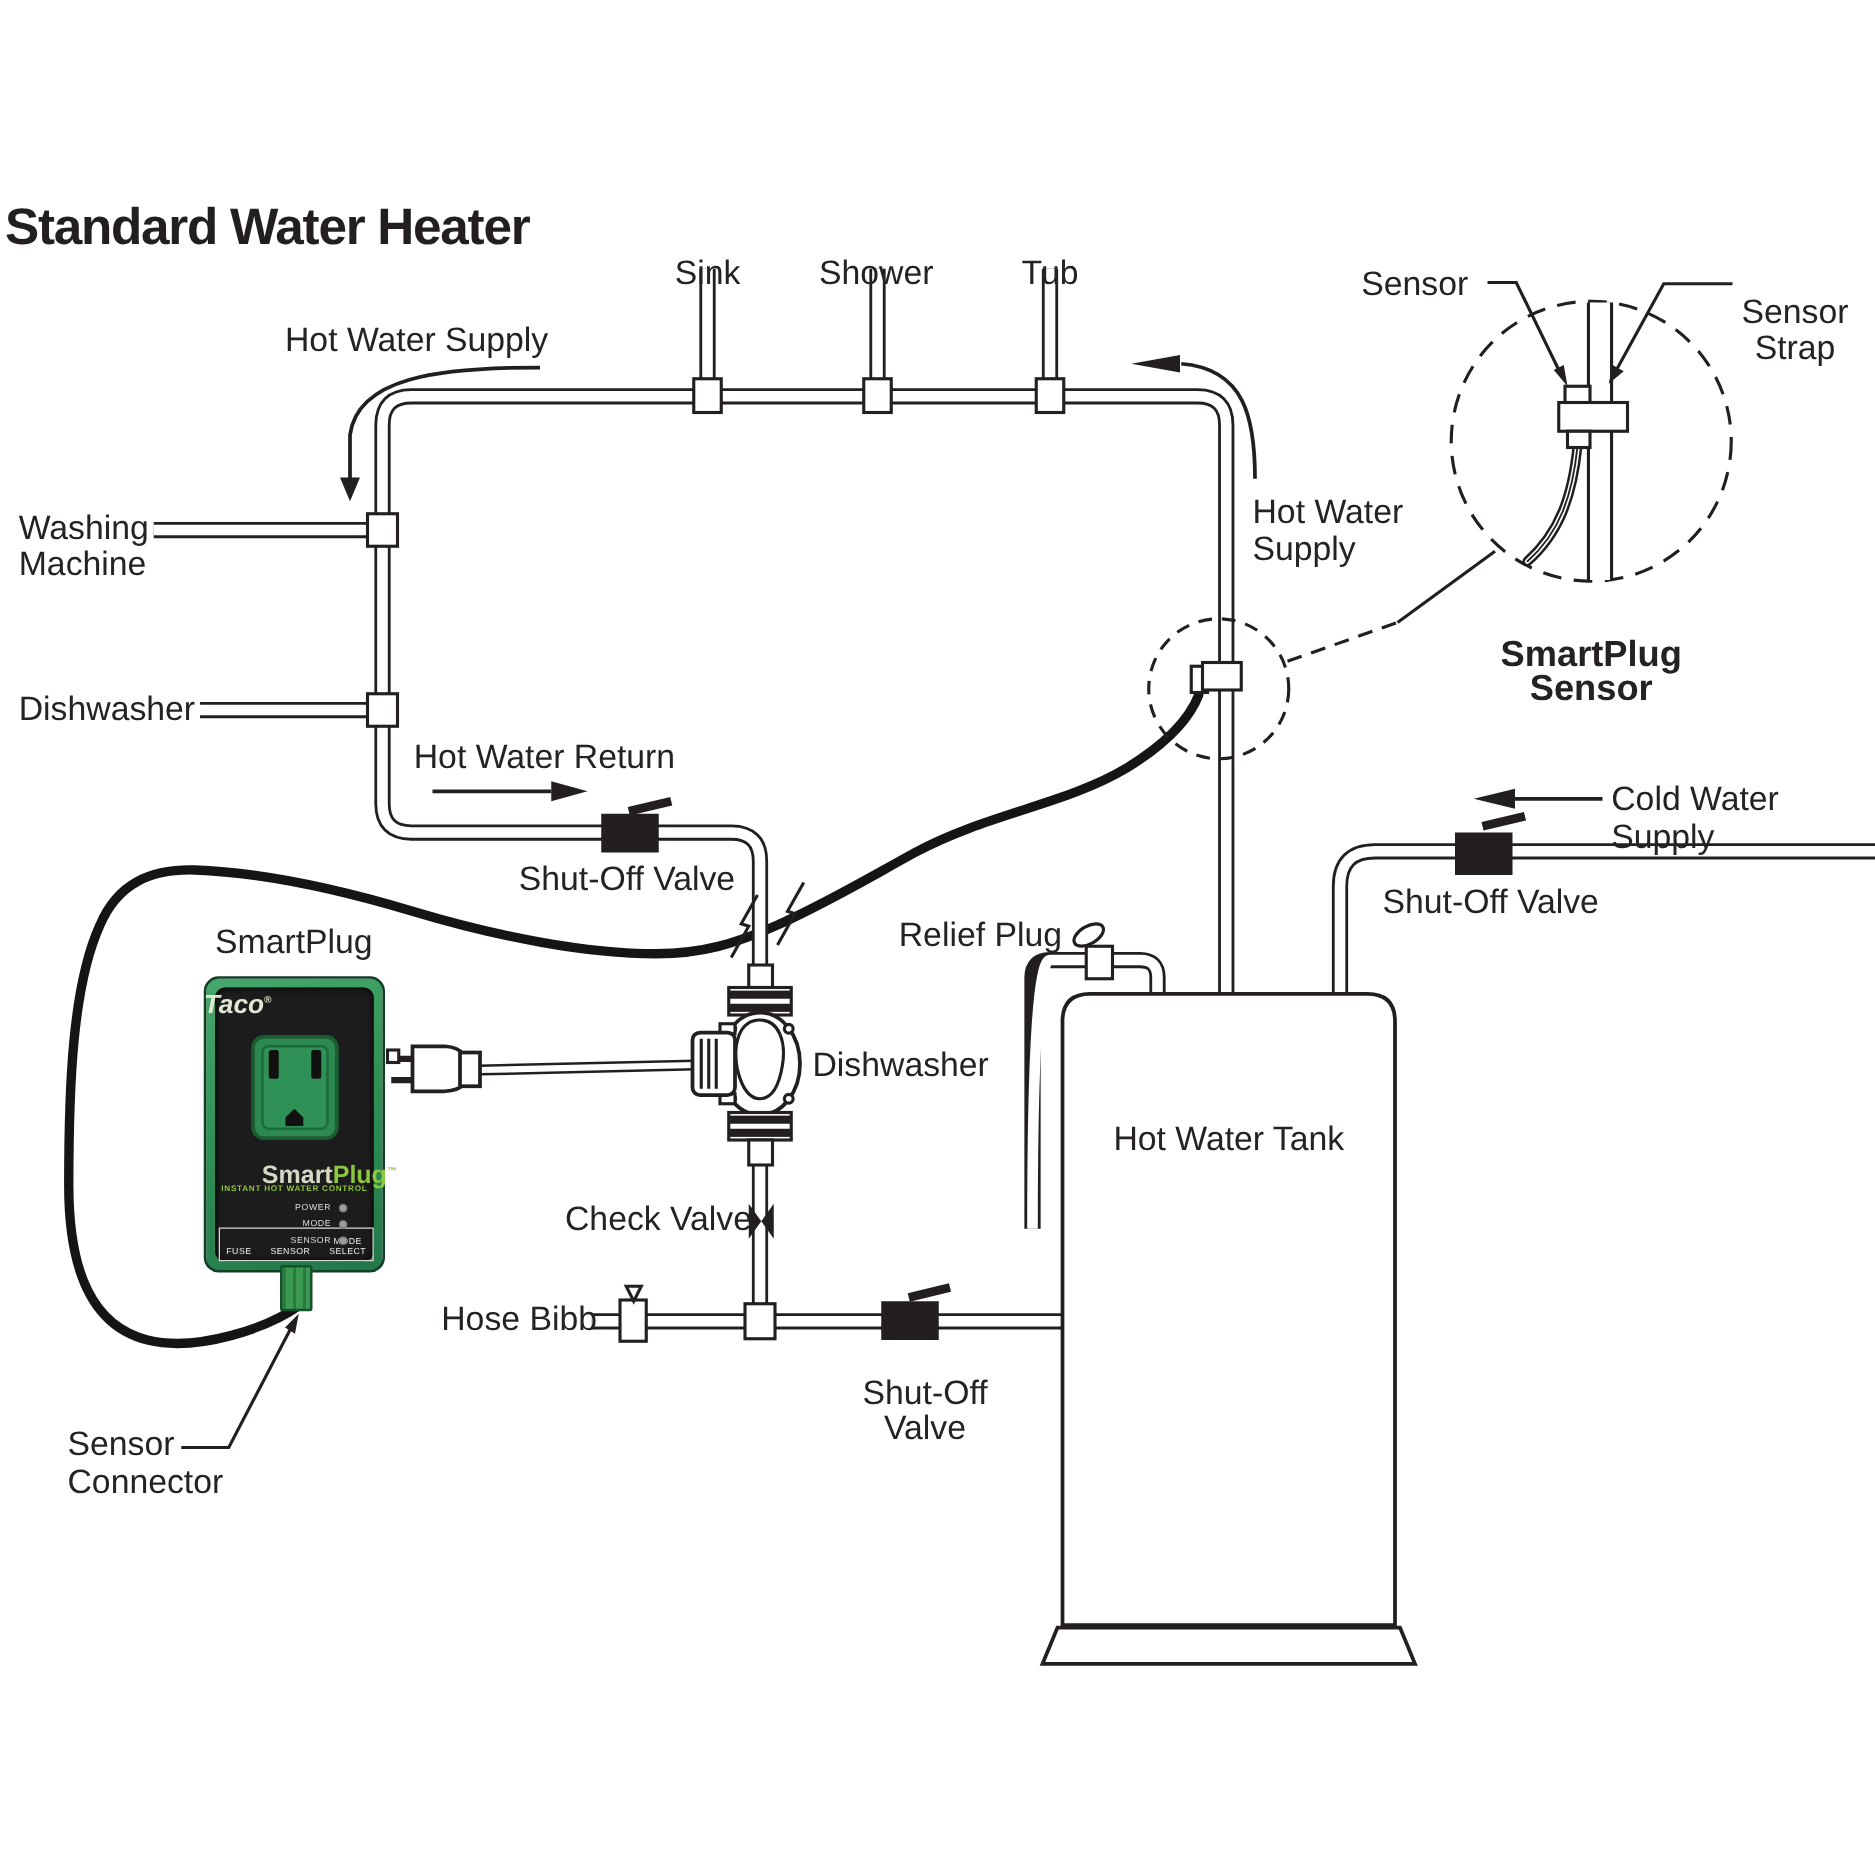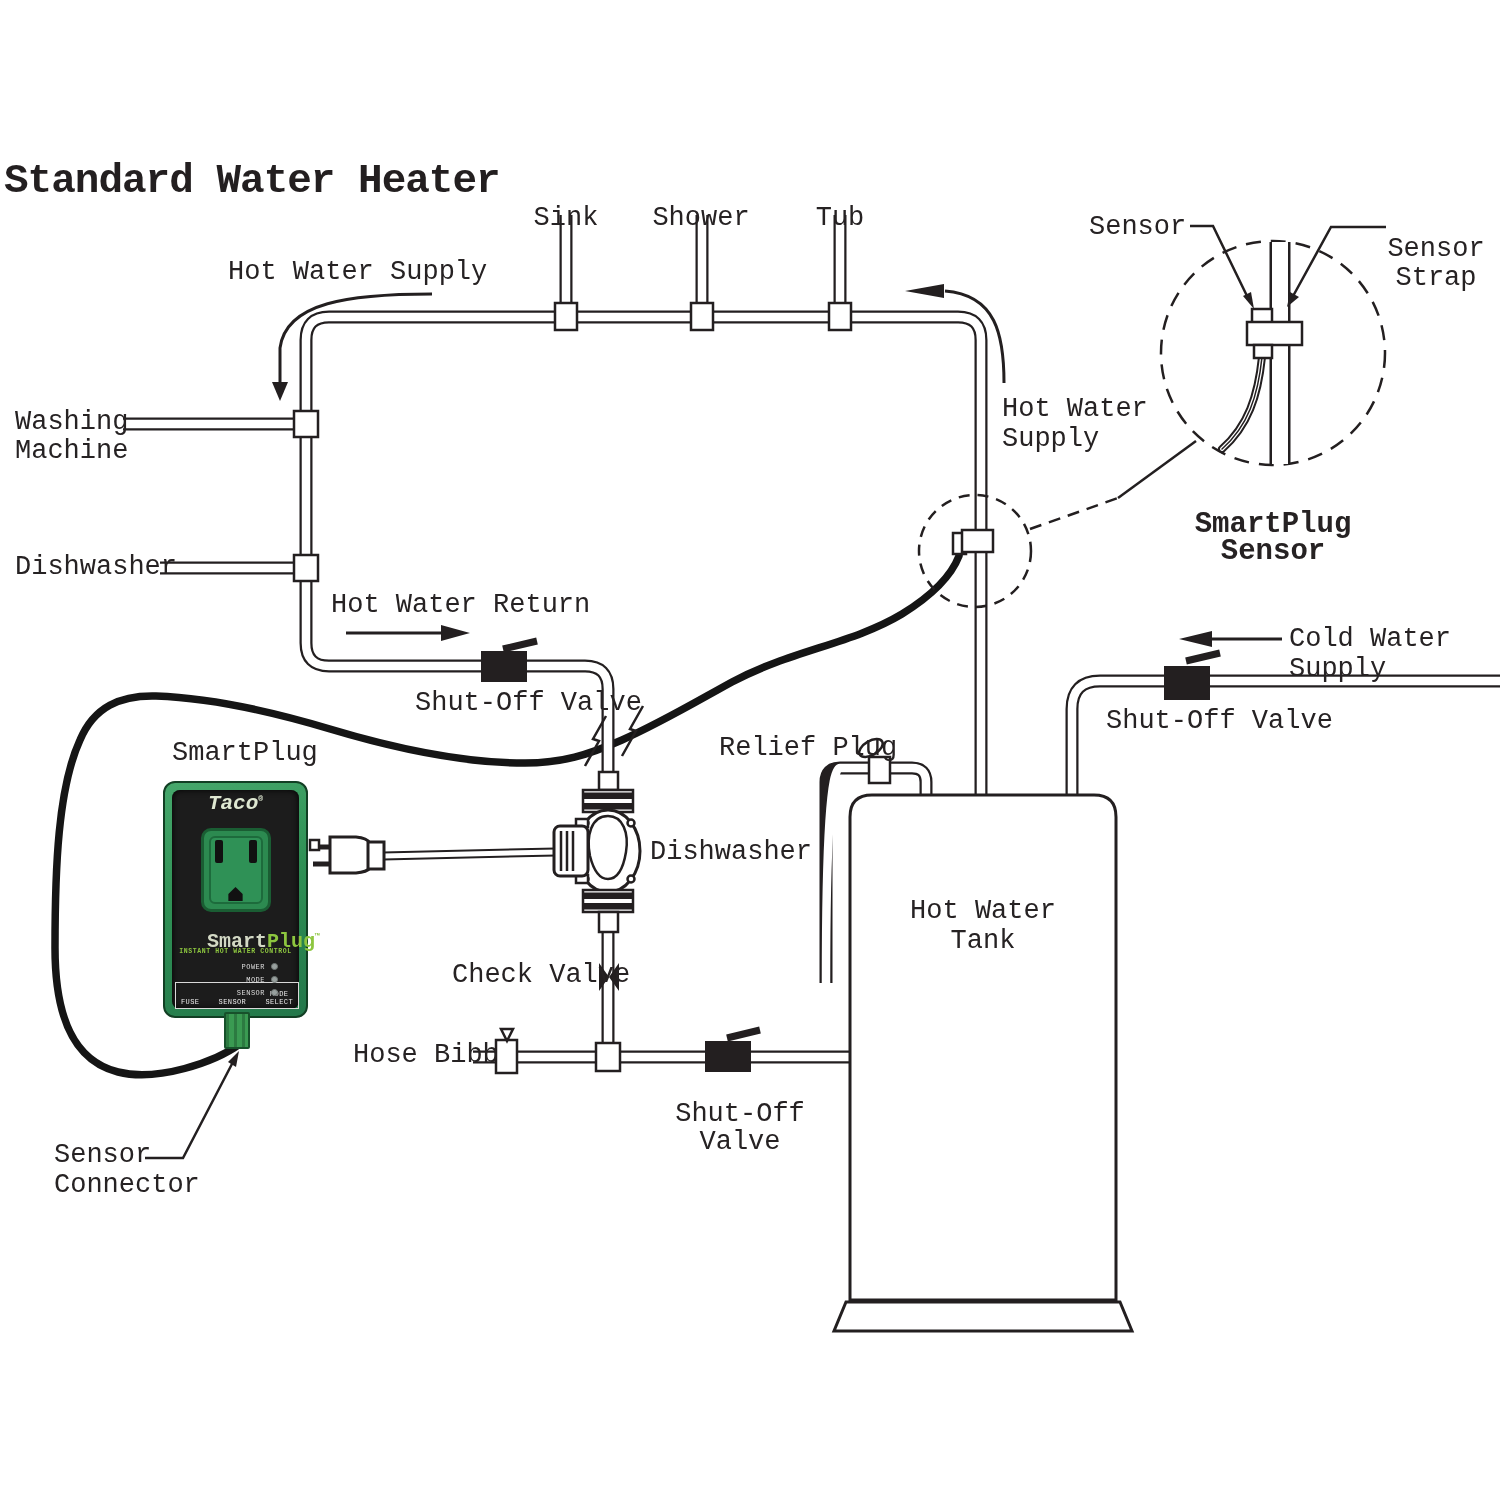--- a/index.html
+++ b/index.html
@@ -1,29 +1,29 @@
 <!DOCTYPE html>
 <html><head>
 <meta charset="utf-8">
 <style>
   html,body{margin:0;padding:0;background:#ffffff;}
   #stage{position:relative;width:1500px;height:1468px;background:#ffffff;overflow:hidden;
-         font-family:Liberation Mono, monospace;}
+         font-family:Liberation Sans, sans-serif;}
   #lineart{position:absolute;left:0;top:0;z-index:1;}
   .lbl{position:absolute;z-index:6;color:#262223;font-size:27px;line-height:30px;white-space:pre-line;}
   .ttl{font-size:41px;line-height:42px;font-weight:bold;letter-spacing:-1px;color:#231f20;}
   .ctr{text-align:center;margin-top:24px;}
   .bold{font-weight:bold;}
   
   #device{position:absolute;left:163px;top:781px;width:145px;height:237px;z-index:5;}
   .case{position:absolute;inset:0;border-radius:12px;border:2px solid #123f24;
         background:linear-gradient(160deg,#46a86c 0%,#2f9155 45%,#23774a 100%);box-sizing:border-box;}
   .face{position:absolute;left:9px;top:9px;right:9px;bottom:9px;border-radius:8px;background:#1c1c1c;
         box-shadow:inset 0 0 6px #000;}
-  .tacologo{position:absolute;top:11px;width:100%;text-align:center;font-style:italic;font-weight:bold;
+  .tacologo{position:absolute;top:11px;width:100%;font-style:italic;font-weight:bold;
         font-size:21px;color:#dfe8d2;letter-spacing:0px;}
   .tacoreg{font-size:8px;vertical-align:super;color:#dfe8d2;}
   .outlet{position:absolute;top:47px;left:50%;transform:translateX(-50%);width:70px;height:84px;
         background:#2c8a50;border:3px solid #1a5d33;border-radius:10px;box-sizing:border-box;}
   .outlet-inner{position:absolute;left:5px;top:5px;right:5px;bottom:5px;background:#2f9156;
         border:2px solid #1d6b3c;border-radius:6px;}
   .slot{position:absolute;top:9px;width:8px;height:23px;background:#111;border-radius:2px;}
   .slot.l{left:11px;}  .slot.r{right:11px;}
   .ground{position:absolute;bottom:8px;left:50%;transform:translateX(-50%);width:17px;height:14px;background:#111;
         clip-path:polygon(50% 0%,92% 50%,92% 100%,8% 100%,8% 50%);}

